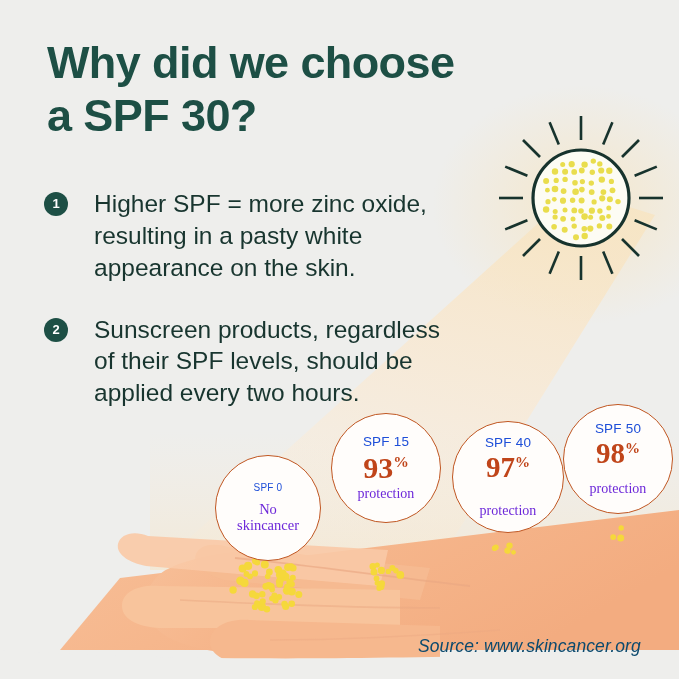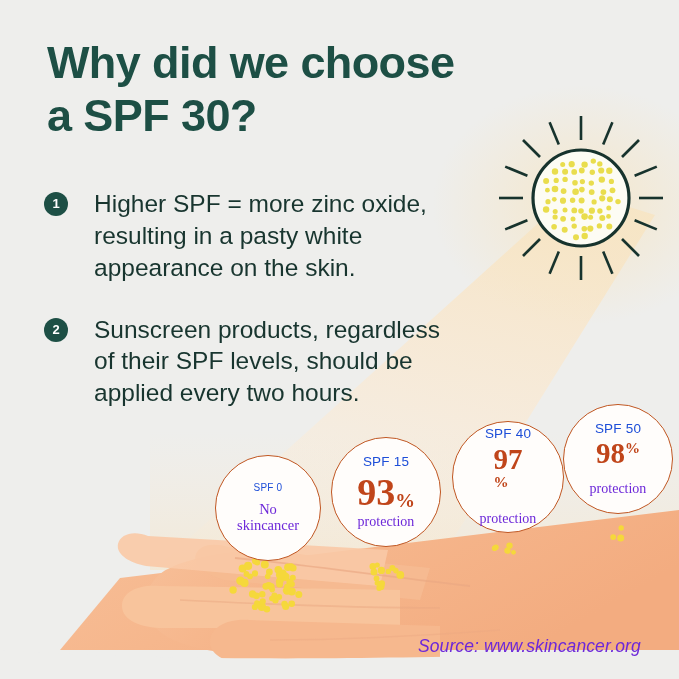--- a/index.html
+++ b/index.html
@@ -130,43 +130,43 @@
     color: #6d28d9;
     line-height: 1.1;
     white-space: pre-line;
   }
 
   
   #spf-c0 { left: 215px; top: 455px; width: 106px; height: 106px; }
   #spf-c0 .spf-label { font-size: 10px; margin-bottom: 9px; }
   #spf-c0 .spf-sub  { font-size: 14.5px; }
 
-  #spf-c1 { left: 331px; top: 437px; width: 110px; height: 110px; }
+  #spf-c1 { left: 331px; top: 413px; width: 110px; height: 110px; }
   #spf-c1 .spf-label { font-size: 13.5px; margin-bottom: 4px; }
-  #spf-c1 .spf-value { font-size: 38px; margin-bottom: 3px; align-items: flex-end; }
+  #spf-c1 .spf-value { font-size: 30px; margin-bottom: 3px; }
   #spf-c1 .spf-sub  { font-size: 14px; }
 
   #spf-c2 { left: 452px; top: 421px; width: 112px; height: 112px; }
   #spf-c2 .spf-label { font-size: 13.5px; margin-bottom: 4px; }
-  #spf-c2 .spf-value { font-size: 29px; margin-bottom: 21px; flex-direction: column; }
+  #spf-c2 .spf-value { font-size: 29px; margin-bottom: 21px; }
   #spf-c2 .spf-sub  { font-size: 14px; }
 
   #spf-c3 { left: 563px; top: 404px; width: 110px; height: 110px; }
   #spf-c3 .spf-label { font-size: 13.5px; margin-bottom: 4px; }
   #spf-c3 .spf-value { font-size: 29px; margin-bottom: 13px; }
   #spf-c3 .spf-sub  { font-size: 14px; }
 
   
   .source {
     position: absolute;
     left: 418px;
     top: 636px;
     font-size: 17.5px;
     font-style: italic;
-    color: #6d28d9;
+    color: #0c4a6e;
     font-family: "Liberation Sans", sans-serif;
     letter-spacing: 0.1px;
   }
 </style>
 </head>
 <body>
 
 <div id="infographic">
 
   <svg class="beam-layer" width="679" height="679" viewBox="0 0 679 679">

